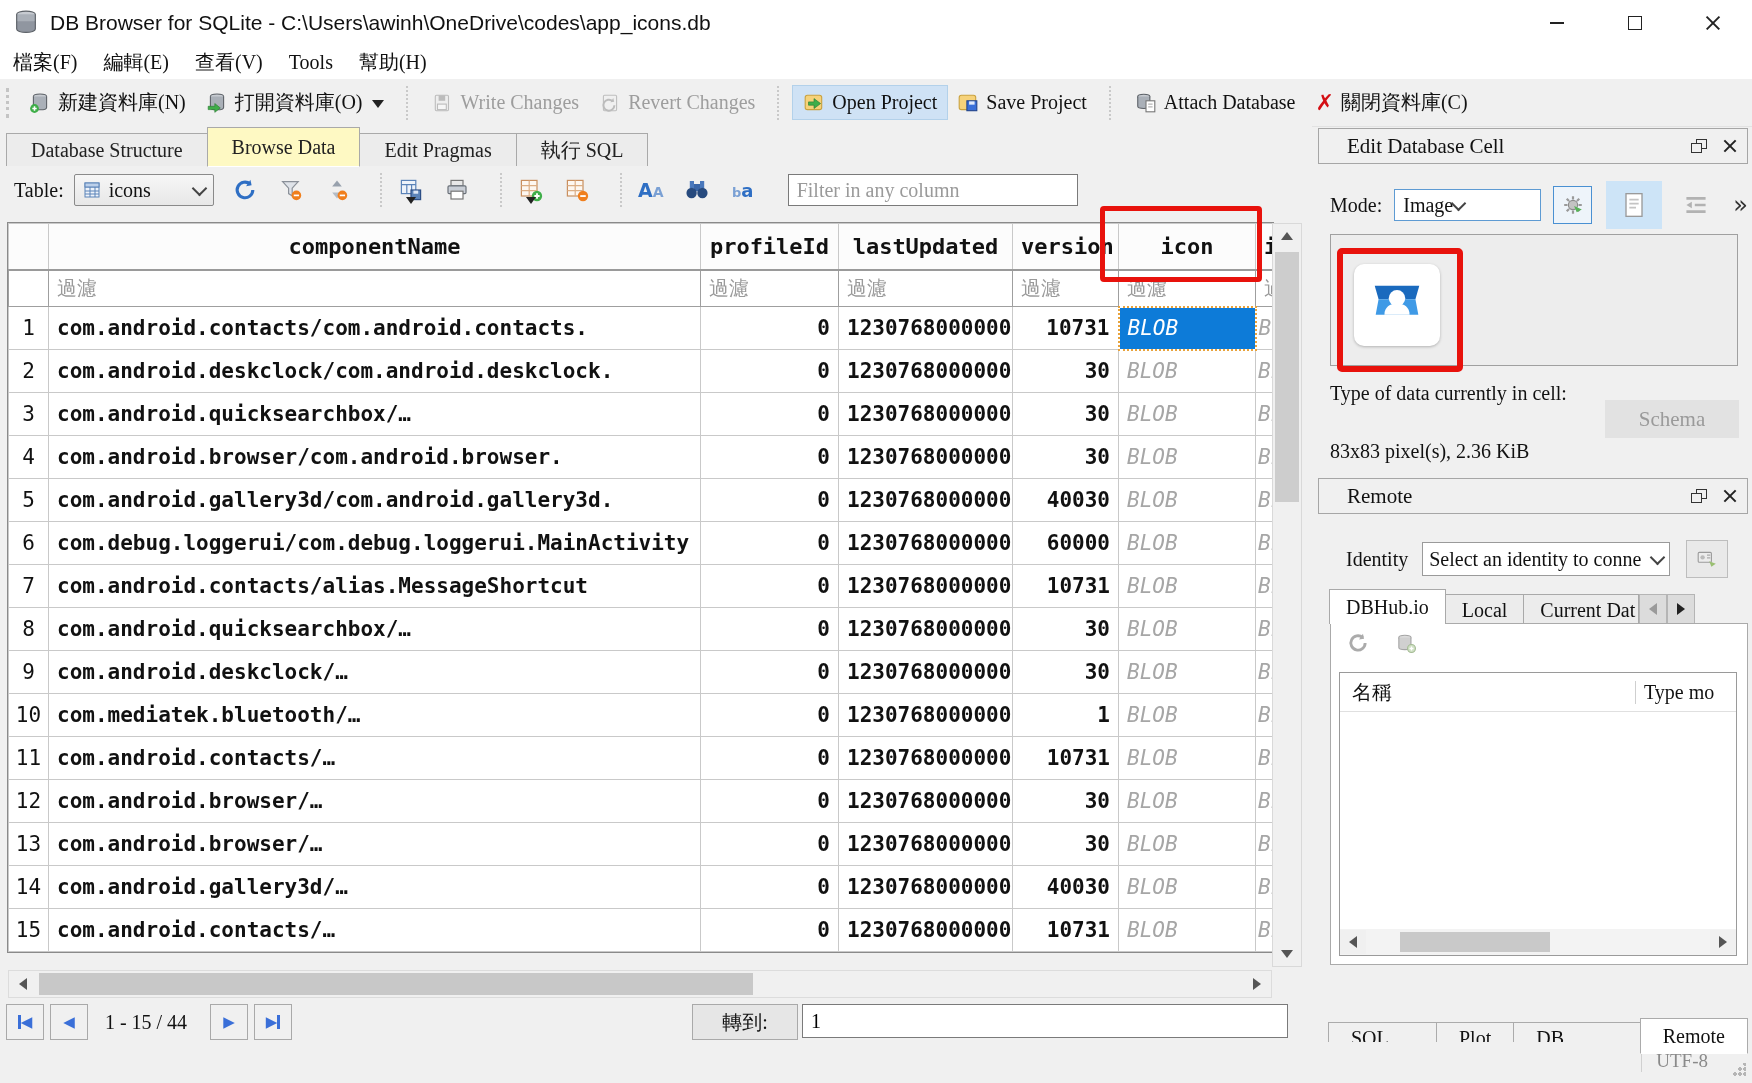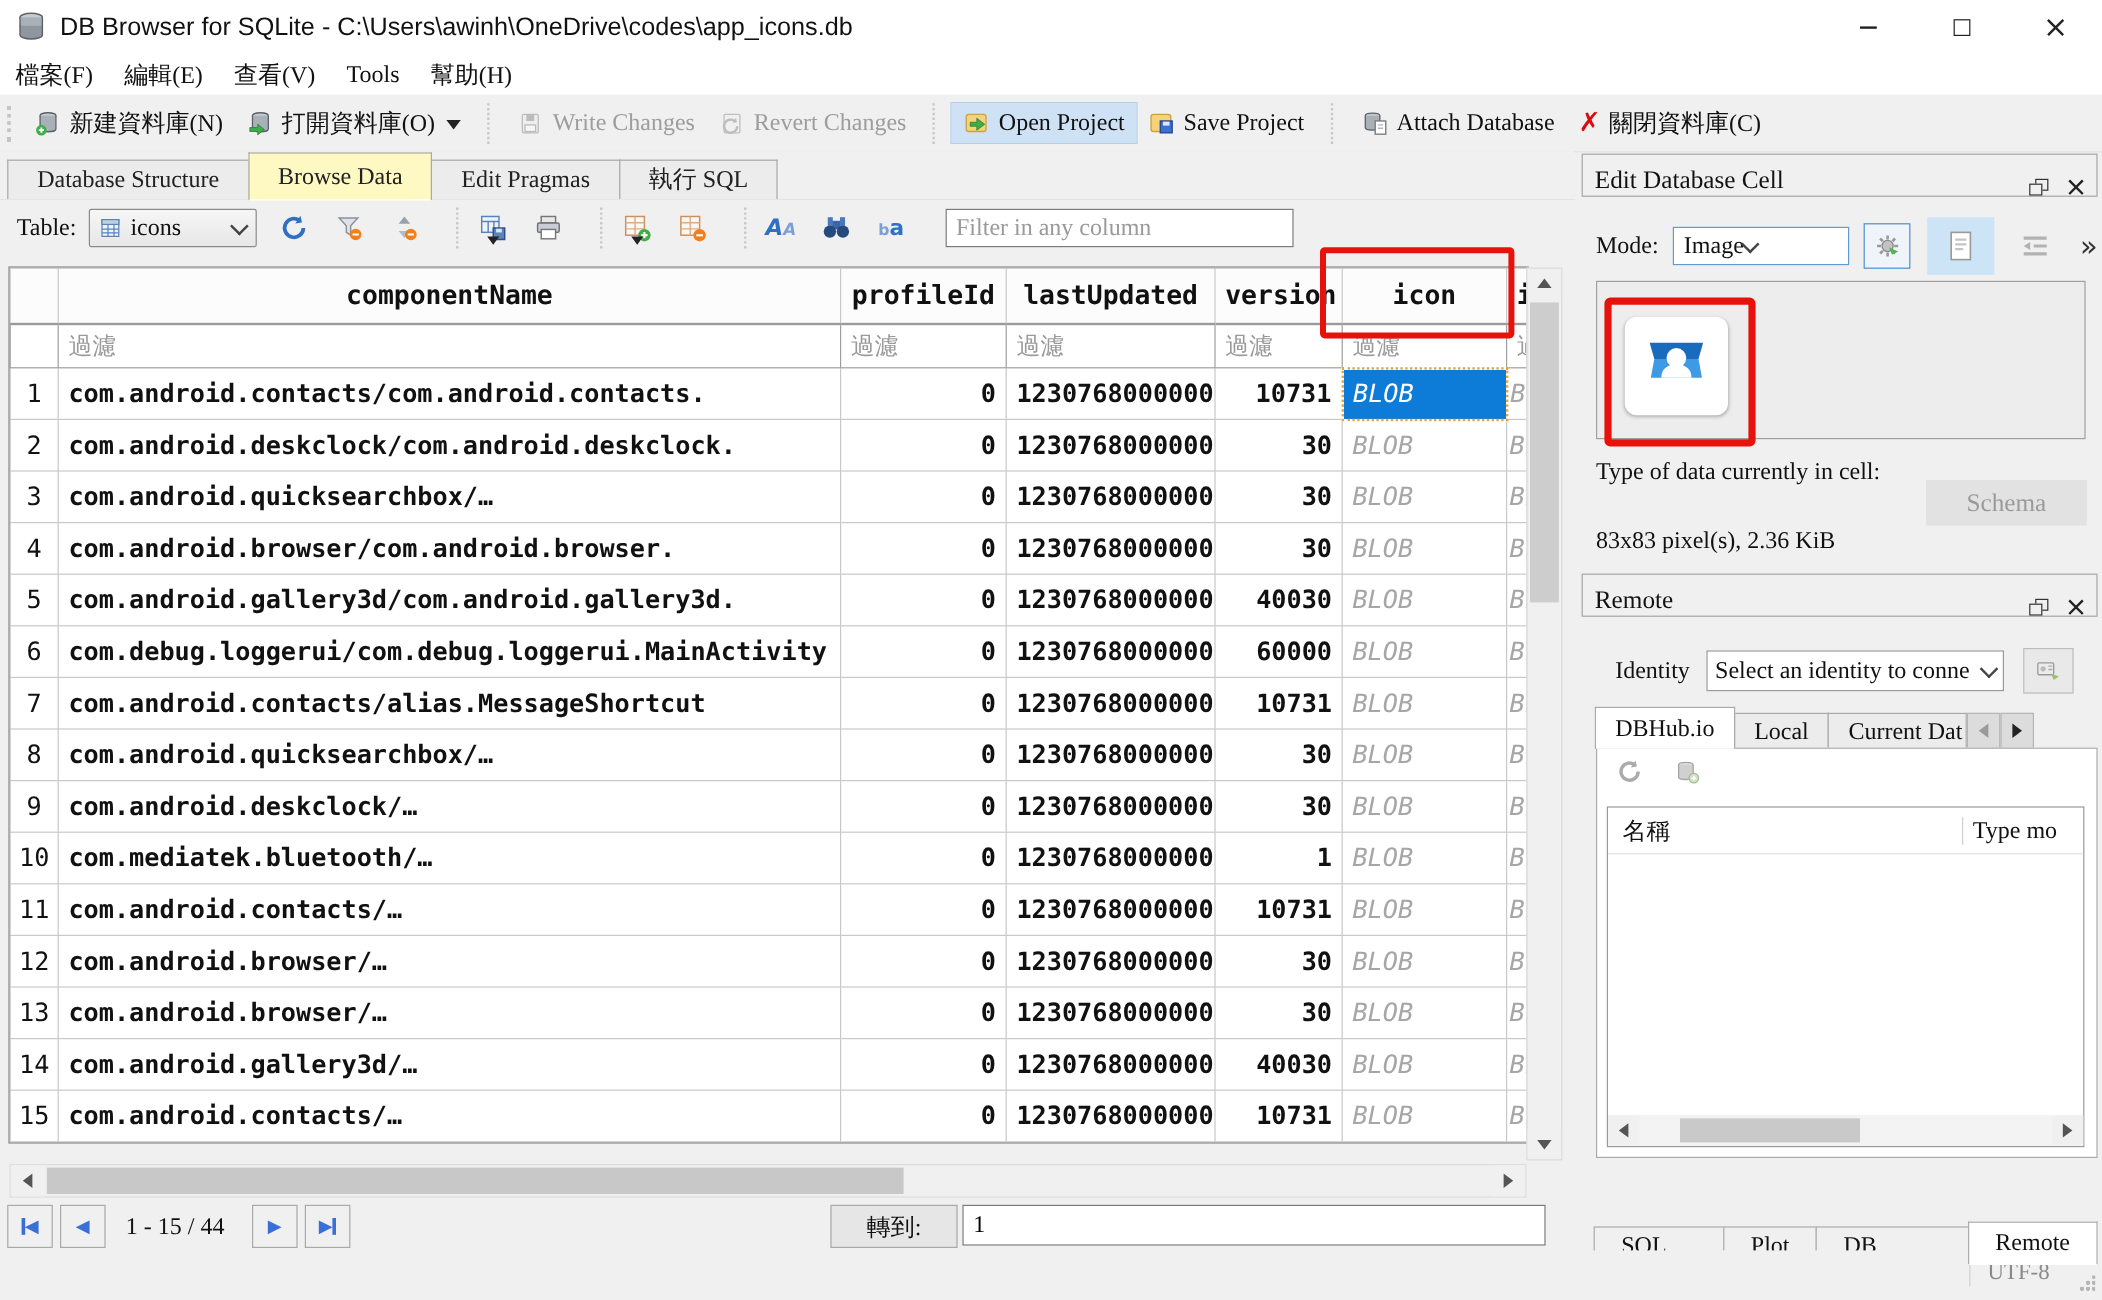--- a/index.html
+++ b/index.html
@@ -86,21 +86,21 @@
         display:flex;align-items:center;justify-content:center;color:#3a6fd8;font-family:"DejaVu Sans",sans-serif;font-size:15px}
   .pbtn .bar{width:3px;height:14px;background:#3a6fd8}
   .plabel{margin:16px 10px;min-width:96px;text-align:center}
   .goto-btn{position:absolute;left:692px;top:0;width:104px;height:34px;background:#e6e6e6;border:1px solid #a9a9a9;
             display:flex;align-items:center;justify-content:center}
   .goto-input{position:absolute;left:802px;top:0;width:486px;height:34px;border:1px solid #7a7a7a;background:#fff;
               font-family:inherit;font-size:20px;padding:0 8px;box-sizing:border-box}
   
   .right-panel{position:absolute;left:1318px;top:128px;width:430px;height:922px;font-size:20px}
   .sec-title{position:absolute;left:0;width:430px;height:36px;background:#f0f0f0;border:1px solid #a6a6a6;
-             box-sizing:border-box;display:flex;align-items:flex-end;font-size:21px;padding-left:10px}
+             box-sizing:border-box;display:flex;align-items:center;font-size:21px;padding-left:28px}
   .sec-icons{margin-left:auto;display:flex;align-items:center;gap:16px;padding-right:10px}
   .float-ico{position:relative;width:16px;height:14px}
   .float-ico::before{content:"";position:absolute;right:0;top:0;width:9px;height:8px;border:1.5px solid #333}
   .float-ico::after{content:"";position:absolute;left:0;bottom:0;width:9px;height:8px;border:1.5px solid #333;background:#f0f0f0}
   .x-small{position:relative;width:14px;height:14px}
   .x-small::before,.x-small::after{content:"";position:absolute;left:-1px;top:6px;width:16px;height:2px;background:#222}
   .x-small::before{transform:rotate(45deg)}.x-small::after{transform:rotate(-45deg)}
   .mode-row{position:absolute;left:12px;top:52px;width:418px;height:50px;display:flex;align-items:center}
   .mode-combo{display:flex;align-items:center;background:#fff;border:1px solid #5e9bd3;height:32px;width:148px;
               box-sizing:border-box;padding:0 8px;margin-left:12px}
@@ -326,21 +326,21 @@
     <div class="ibtn">
       <svg width="24" height="24" viewBox="0 0 20 20">
         <rect x="2" y="2" width="13" height="13" fill="#fdf7f1" stroke="#c98f5f"></rect>
         <path d="M2 6.3h13M2 10.6h13M8.5 2v13" stroke="#dcae85"></path>
         <circle cx="15" cy="15" r="4.3" fill="#f07f1d"></circle>
           <rect x="12.7" y="14.3" width="4.6" height="1.5" fill="#fff"></rect>
       </svg>
     </div>
     <div class="tsep"></div>
     <div class="ibtn">
-      <span class="blue-glyph" style="font-size:19px;font-style:italic">A<span style="font-size:14px;color:#7aa0d4">A</span></span>
+      <span class="blue-glyph" style="font-size:19px;">A<span style="font-size:14px;color:#7aa0d4">A</span></span>
     </div>
     <div class="ibtn">
       <svg width="24" height="24" viewBox="0 0 20 20">
         <rect x="7" y="5" width="6" height="6" fill="#3a66a8"></rect>
         <rect x="4" y="2.5" width="3.5" height="6" fill="#4a78bc"></rect>
           <rect x="12.5" y="2.5" width="3.5" height="6" fill="#4a78bc"></rect>
         <circle cx="5.5" cy="12.5" r="4.3" fill="#274a7e"></circle>
           <circle cx="14.5" cy="12.5" r="4.3" fill="#274a7e"></circle>
       </svg>
     </div>

